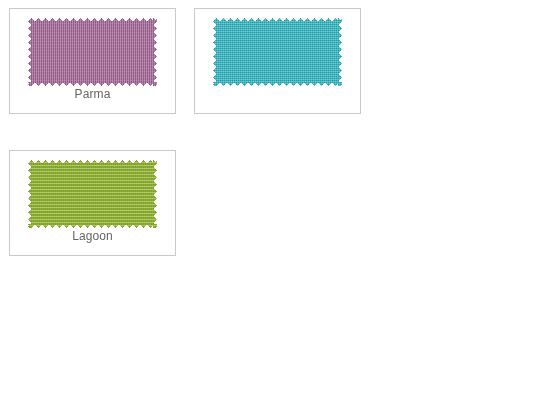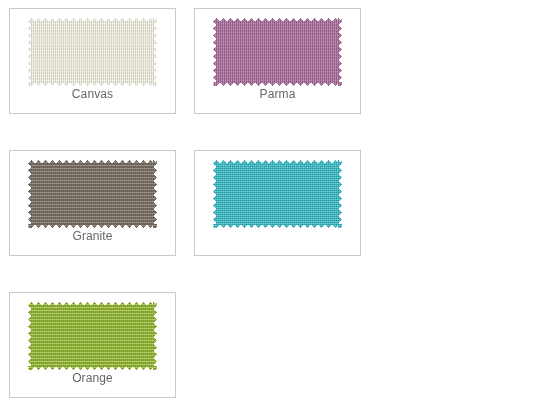--- a/index.html
+++ b/index.html
@@ -96,40 +96,28 @@
     color: #666666;
     letter-spacing: 0.1px;
   }
 </style>
 </head>
 <body>
 
 <div id="swatch-grid">
     <div class="swatch-card">
       <div class="swatch-figure">
-        <div class="swatch-fabric" style="--swatch-color: #f7f3e6; --weave: repeating-linear-gradient(90deg, rgba(255,255,255,.18) 0 1px, rgba(0,0,0,.10) 1px 2px),repeating-linear-gradient(0deg, rgba(255,255,255,.06) 0 1px, rgba(0,0,0,.05) 1px 3px); --weave-size: 2px 100%, 100% 3px;"></div>
-      </div>
-      <div class="swatch-label">Canvas</div>
-    </div>
-    <div class="swatch-card">
-      <div class="swatch-figure">
         <div class="swatch-fabric" style="--swatch-color: #ab6c9c; --weave: repeating-linear-gradient(90deg, rgba(255,255,255,.18) 0 1px, rgba(0,0,0,.10) 1px 2px),repeating-linear-gradient(0deg, rgba(255,255,255,.06) 0 1px, rgba(0,0,0,.05) 1px 3px); --weave-size: 2px 100%, 100% 3px;"></div>
       </div>
       <div class="swatch-label">Parma</div>
-    </div>
-    <div class="swatch-card">
-      <div class="swatch-figure">
-        <div class="swatch-fabric" style="--swatch-color: #7d7368; --weave: repeating-linear-gradient(0deg, rgba(255,255,255,.20) 0 1px, rgba(0,0,0,.12) 1px 3px),repeating-linear-gradient(90deg, rgba(255,255,255,.05) 0 1px, rgba(0,0,0,.05) 1px 2px); --weave-size: 100% 3px, 2px 100%;"></div>
-      </div>
-      <div class="swatch-label">Granite</div>
     </div>
     <div class="swatch-card">
       <div class="swatch-figure">
         <div class="swatch-fabric" style="--swatch-color: #2fbcc8; --weave: repeating-linear-gradient(0deg, rgba(255,255,255,.16) 0 1px, rgba(0,0,0,.10) 1px 2px),repeating-linear-gradient(90deg, rgba(255,255,255,.14) 0 1px, rgba(0,0,0,.09) 1px 2px); --weave-size: 100% 2px, 2px 100%;"></div>
       </div>
     </div>
     <div class="swatch-card">
       <div class="swatch-figure">
         <div class="swatch-fabric" style="--swatch-color: #9cc037; --weave: repeating-linear-gradient(0deg, rgba(255,255,255,.20) 0 1px, rgba(0,0,0,.12) 1px 3px),repeating-linear-gradient(90deg, rgba(255,255,255,.05) 0 1px, rgba(0,0,0,.05) 1px 2px); --weave-size: 100% 3px, 2px 100%;"></div>
       </div>
-      <div class="swatch-label">Orange</div>
+      <div class="swatch-label">Lagoon</div>
     </div>
   </div>
 
 </body></html>

